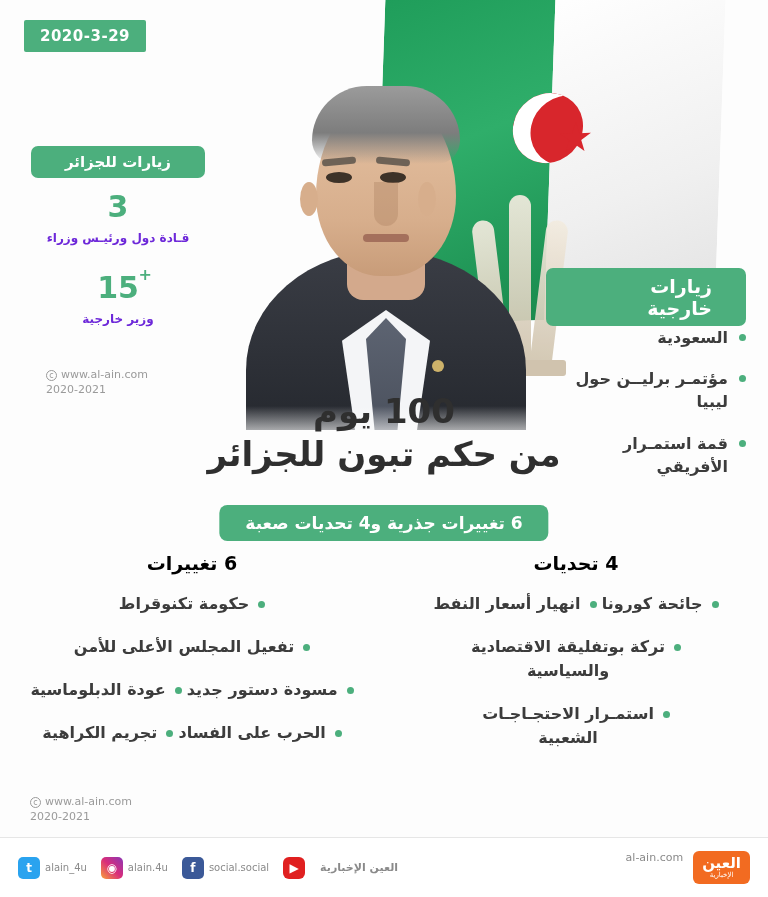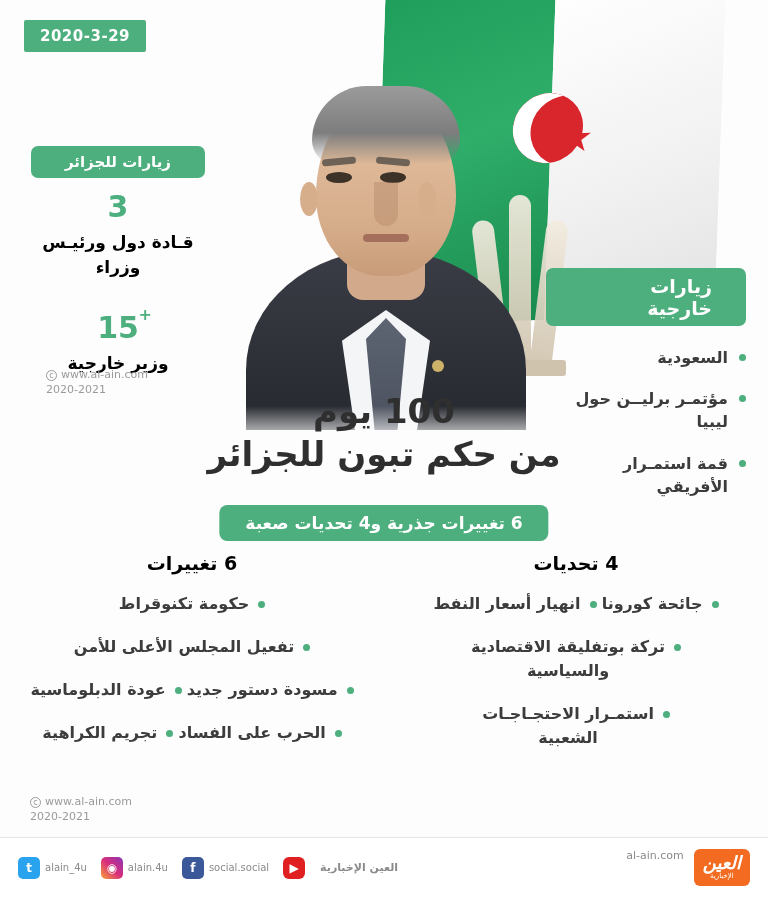--- a/index.html
+++ b/index.html
@@ -211,27 +211,27 @@
     margin-top: 14px;
     line-height: 1;
     position: relative;
     display: inline-block;
   }
   .stat-num .plus {
     position: absolute; top: -6px; right: -13px;
     font-size: 16px;
   }
   .stat-label {
-    color: #000000;
-    font-size: 17px;
+    color: #6d28d9;
+    font-size: 12px;
     font-weight: bold;
     margin-top: 8px;
     line-height: 1.45;
   }
-  .stat-block + .stat-block { margin-top: 20px; }
+  .stat-block + .stat-block { margin-top: 12px; }
 
   
   .watermark {
     position: absolute;
     color: #9a9a9a;
     font-size: 11px;
     line-height: 1.35;
     direction: ltr;
     text-align: left;
     z-index: 21;
@@ -268,21 +268,21 @@
   }
 
   
   .right-visits {
     position: absolute; top: 268px; right: 22px;
     width: 200px;
     text-align: right;
     z-index: 20;
   }
   .right-visits .pill { font-size: 19px; }
-  .bullet-list { margin-top: 20px; list-style: none; }
+  .bullet-list { margin-top: 0; list-style: none; }
   .bullet-list li {
     position: relative;
     color: #3c3c3c;
     font-size: 16px;
     font-weight: bold;
     padding-right: 18px;
     margin-bottom: 18px;
     line-height: 1.45;
   }
   .bullet-list li::before {
@@ -378,21 +378,21 @@
   }
   .footer-site { color: #8a8a8a; font-size: 11px; }
   .logo {
     background: #f26b21;
     color: #fff;
     border-radius: 6px;
     padding: 5px 9px;
     text-align: center;
     line-height: 1.05;
   }
-  .logo .big { font-size: 18px; font-weight: bold; display: block; font-style: italic; }
+  .logo .big { font-size: 15px; font-weight: bold; display: block; }
   .logo .small { font-size: 7px; display: block; }
 </style>
 </head>
 <body>
 
 <div class="page">
 
   <div class="date-badge">2020-3-29</div>
 
   <div class="hero">

